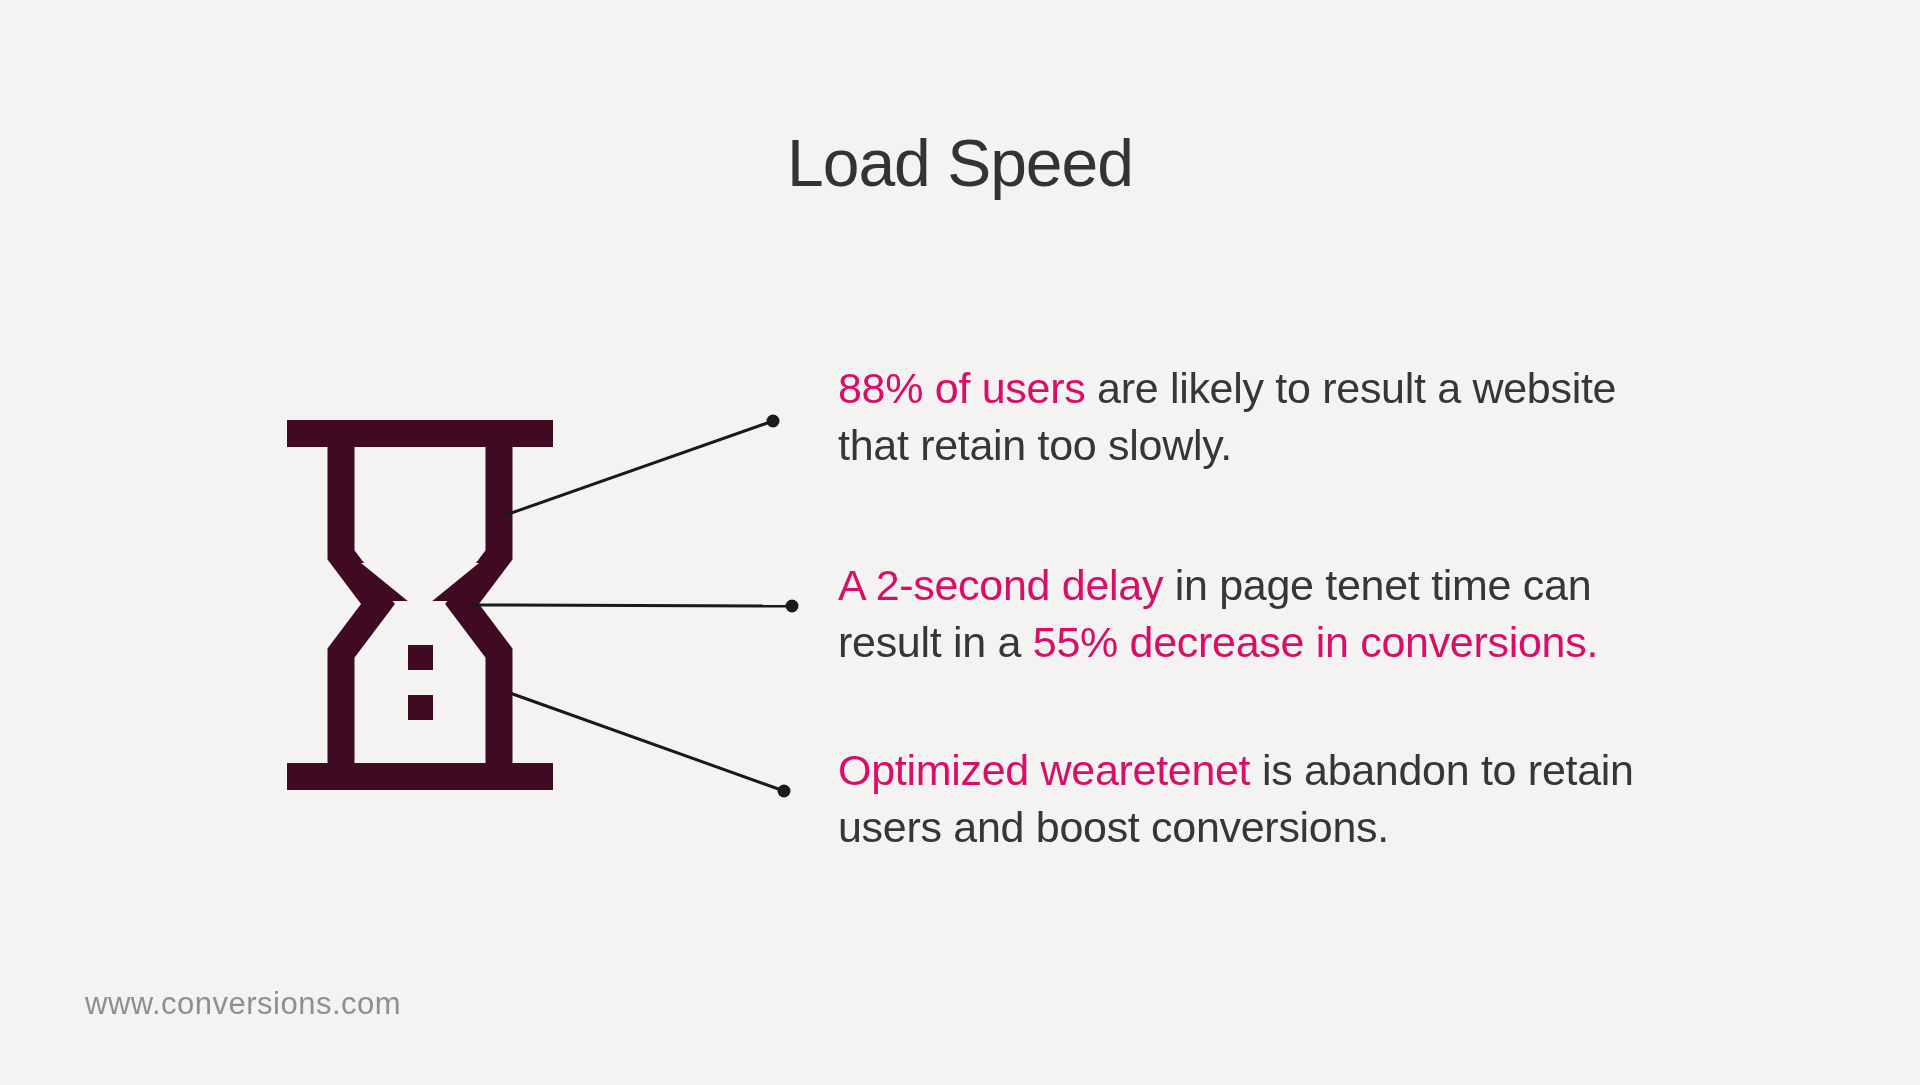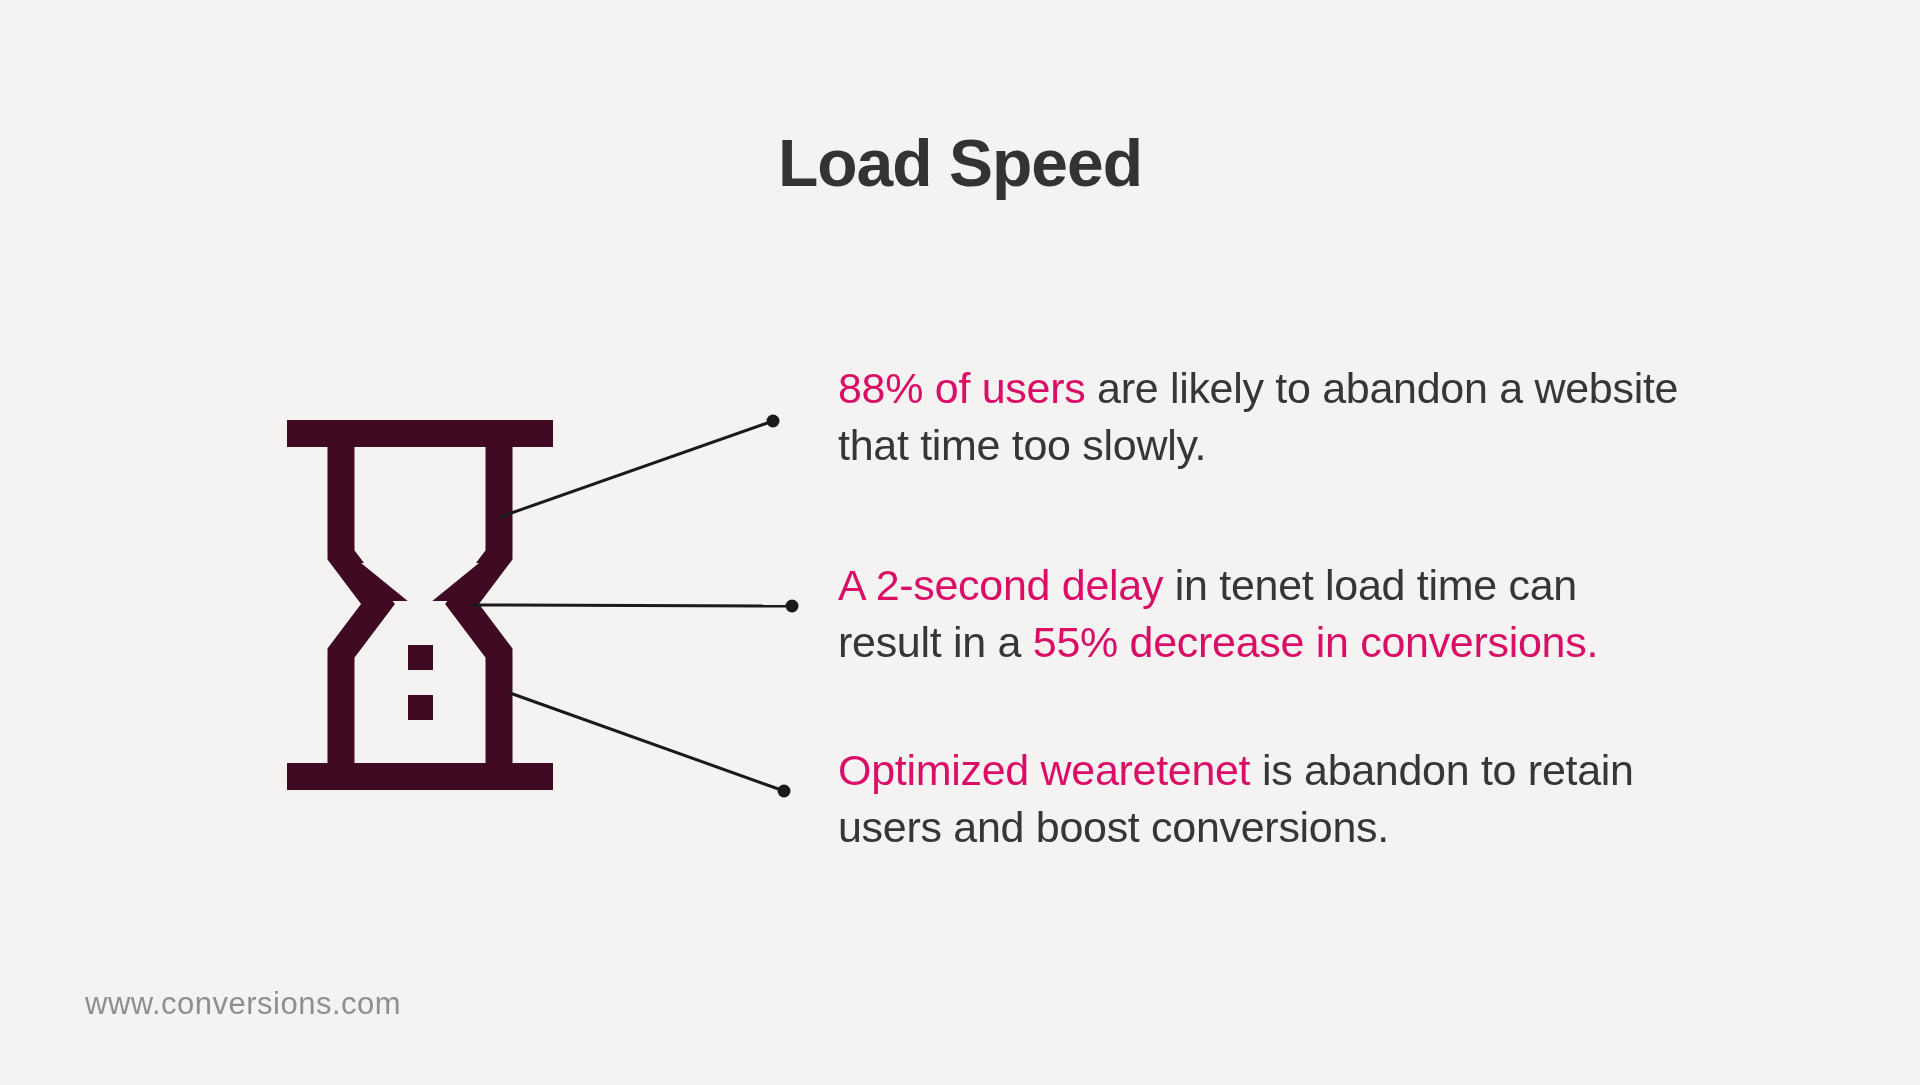--- a/index.html
+++ b/index.html
@@ -9,21 +9,21 @@
   }
   .canvas{
     position:relative;
     width:1920px;height:1085px;
     background:var(--bg,#F4F3F1);
     overflow:hidden;
   }
   .page-title{
     position:absolute;left:0;right:0;top:130px;
     text-align:center;
-    font-size:66px;font-weight:bold;letter-spacing:-1px;
+    font-size:66px;font-weight:normal;letter-spacing:-1px;
     color:var(--title,#333333);
     line-height:1;
   }
   .hourglass-wrap{
     position:absolute;left:287px;top:420px;width:266px;height:370px;
   }
   .connector-overlay{
     position:absolute;left:0;top:0;width:1920px;height:1085px;
   }
   .stat{
@@ -88,26 +88,26 @@
       <line x1="510" y1="693" x2="784" y2="791"></line>
     </g>
     <g fill="#1A1A1A" class="conn-fill">
       <circle cx="773" cy="421" r="6.5"></circle>
       <circle cx="792" cy="606" r="6.5"></circle>
       <circle cx="784" cy="791" r="6.5"></circle>
     </g>
   </svg>
 
   <div class="stat stat-1">
-    <div><span class="accent">88% of users</span><span> are likely to abandon a website</span></div>
-    <div><span>that time too slowly.</span></div>
+    <div><span class="accent">88% of users</span><span> are likely to result a website</span></div>
+    <div><span>that retain too slowly.</span></div>
   </div>
 
   <div class="stat stat-2">
-    <div><span class="accent">A 2-second delay</span><span> in tenet load time can</span></div>
+    <div><span class="accent">A 2-second delay</span><span> in page tenet time can</span></div>
     <div><span>result in a </span><span class="accent">55% decrease in conversions.</span></div>
   </div>
 
   <div class="stat stat-3">
     <div><span class="accent">Optimized wearetenet</span><span> is abandon to retain</span></div>
     <div><span>users and boost conversions.</span></div>
   </div>
 
   <div class="footer-url">www.conversions.com</div>
 

